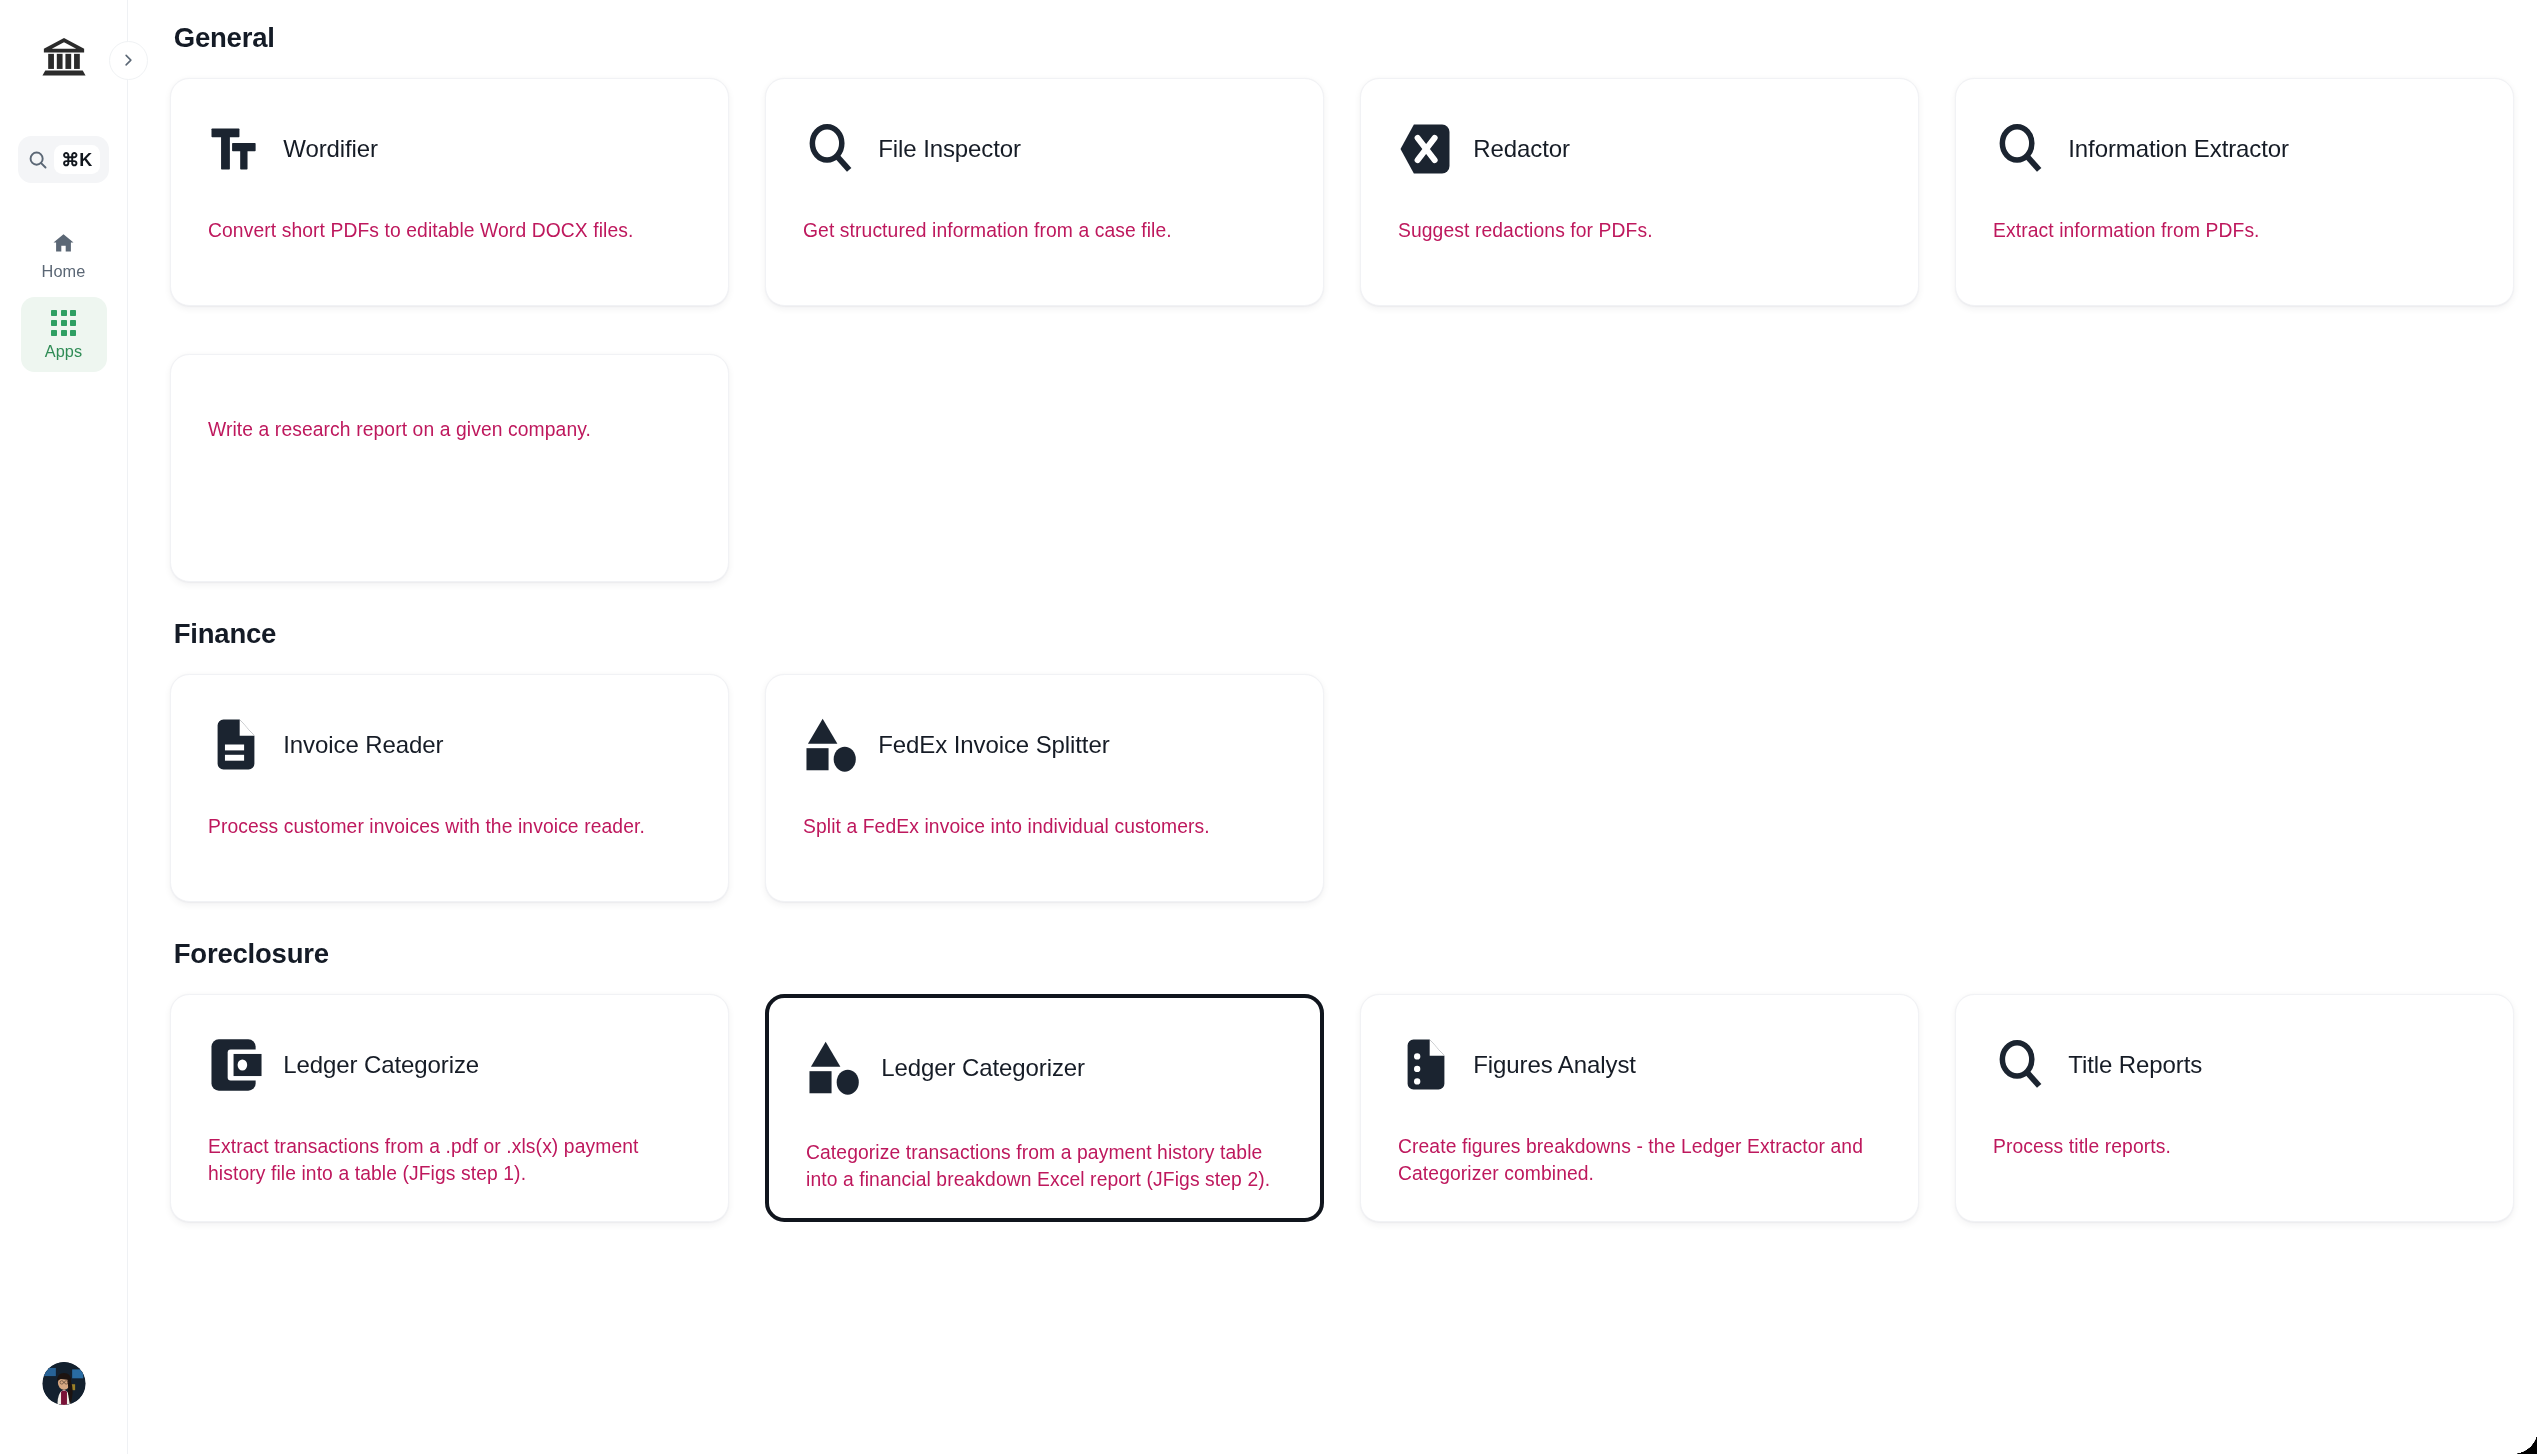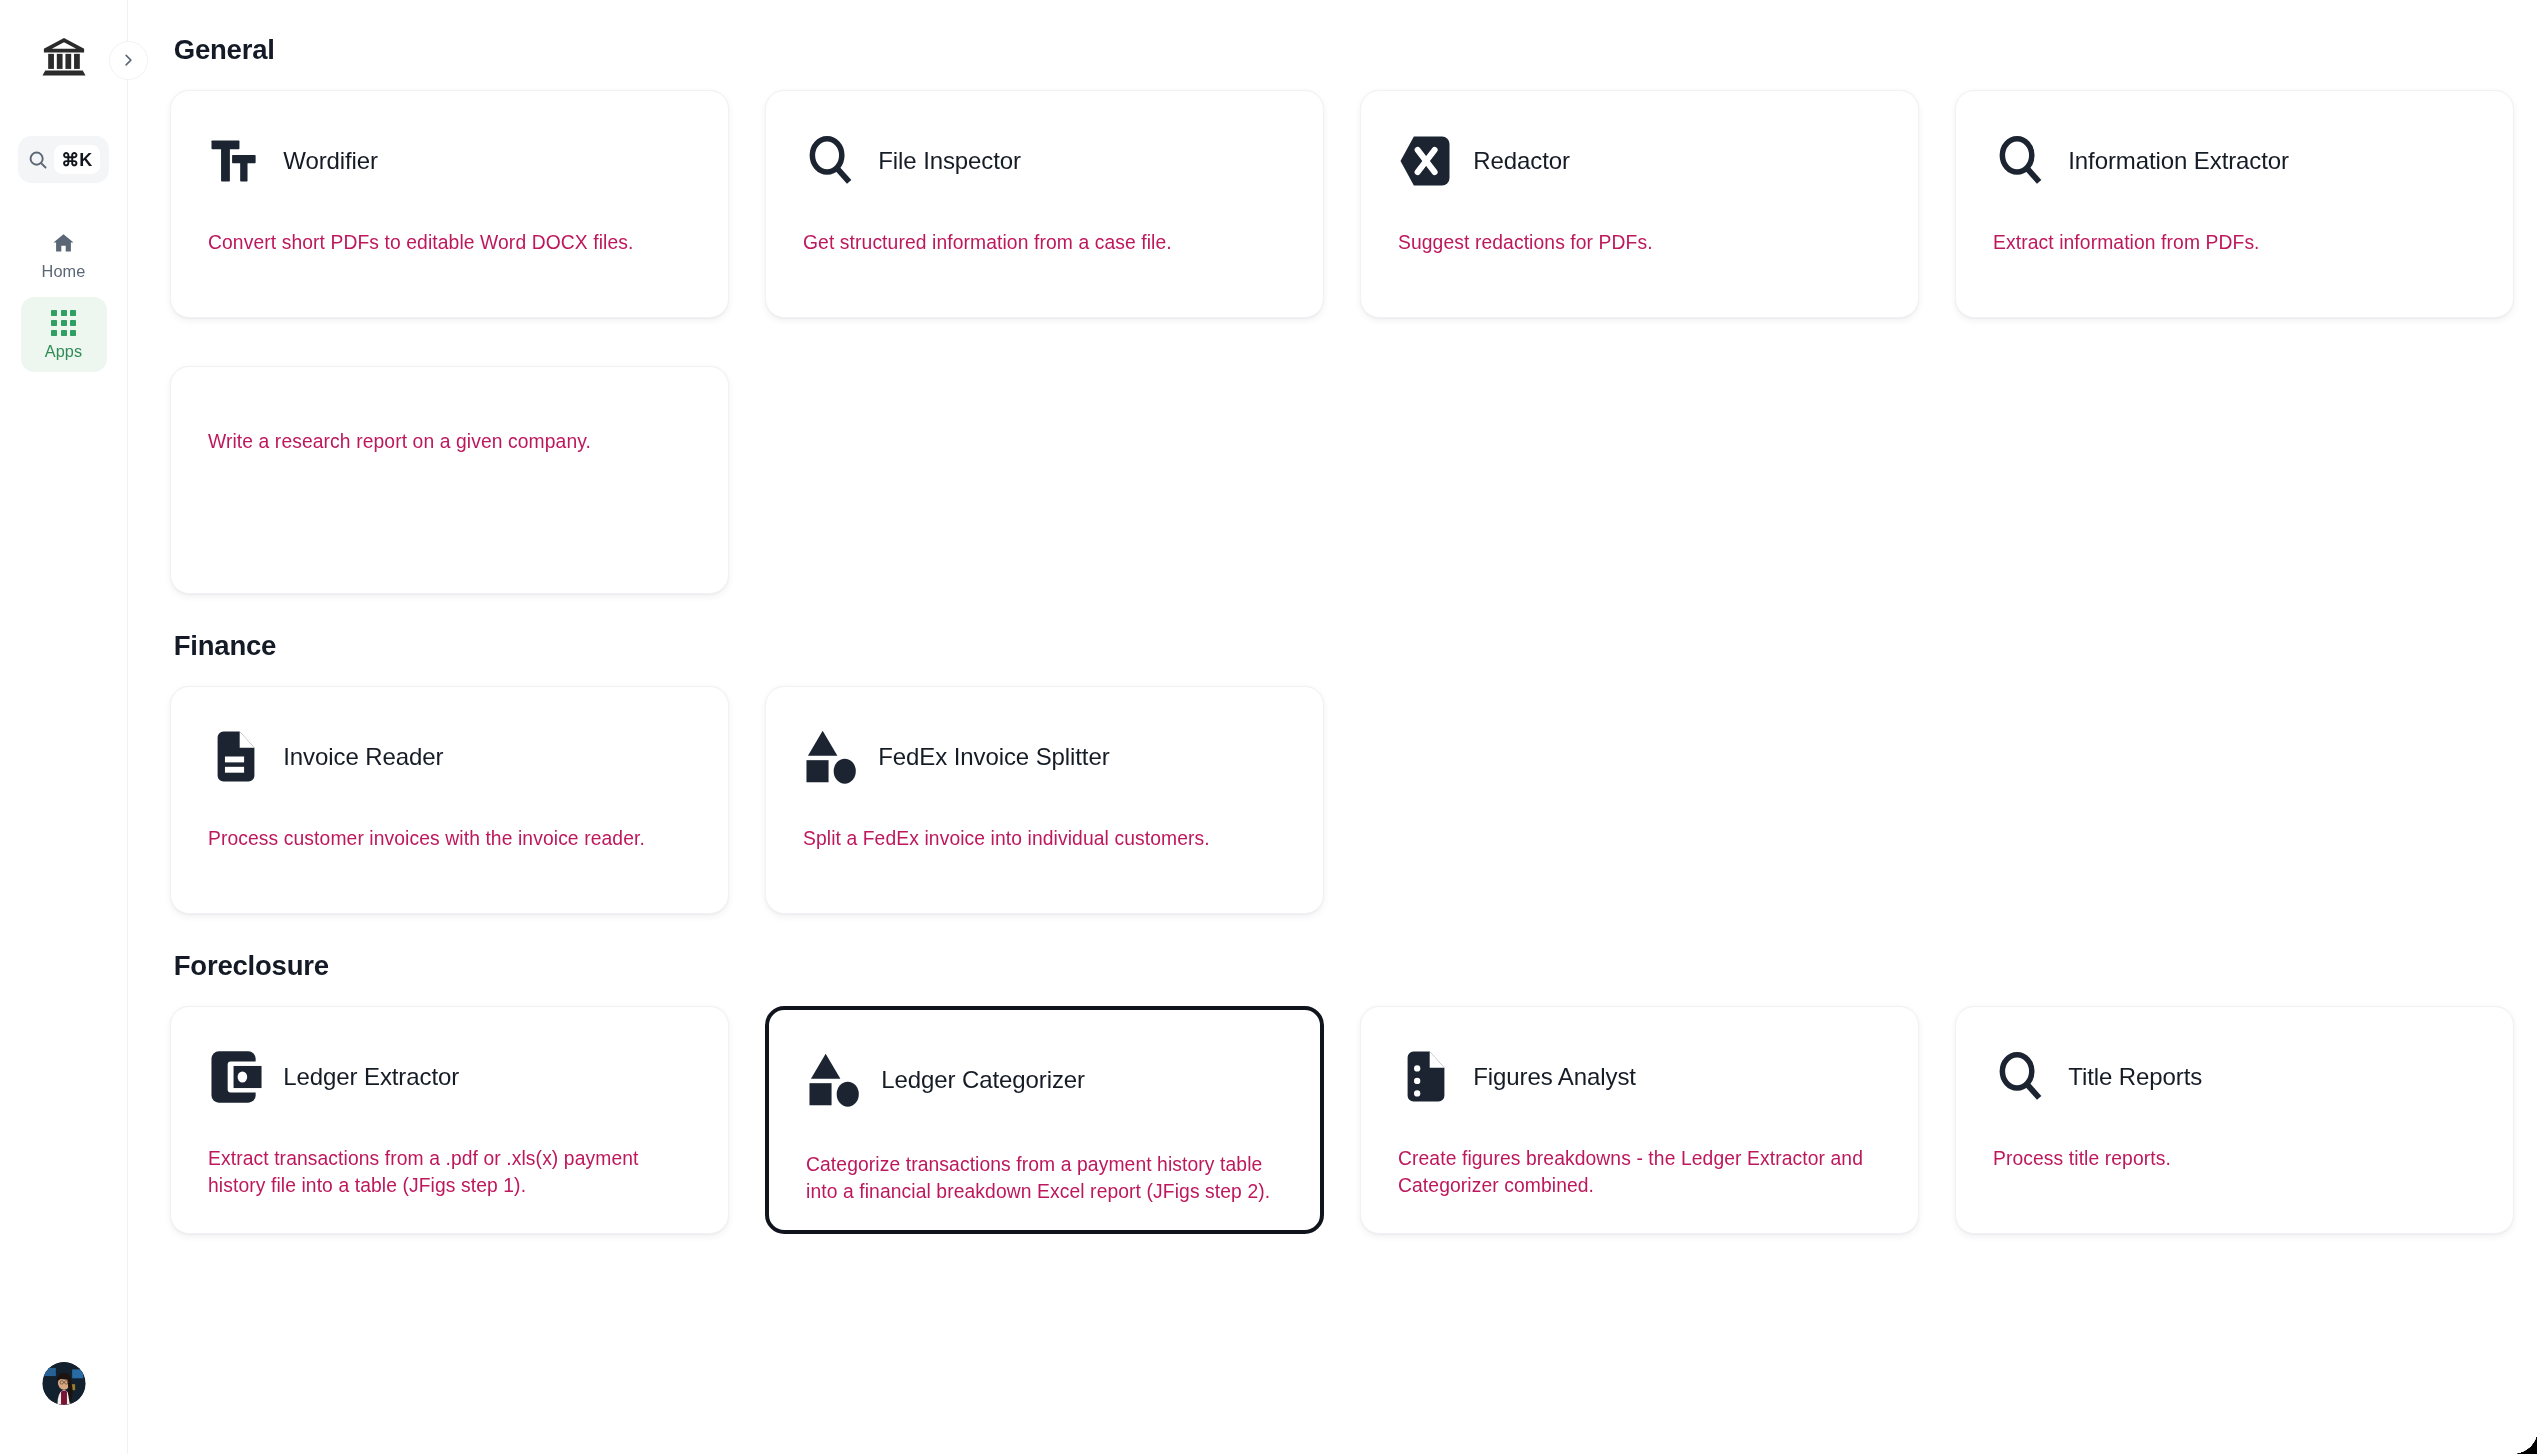--- a/index.html
+++ b/index.html
@@ -128,21 +128,21 @@
   
   .main {
     flex: 1;
     height: 1454px;
     overflow: hidden;
     padding: 0 0 0 0;
     position: relative;
     background: #ffffff;
   }
   .main-inner {
-    padding: 34px 42px 0 42px;
+    padding: 22px 42px 0 42px;
   }
 
   .section { margin-bottom: 7.4px; }
 
   .section-title {
     font-size: 27.5px;
     font-weight: 700;
     color: #141b26;
     letter-spacing: -0.2px;
     margin: 0 0 24px 3.7px;
@@ -407,21 +407,21 @@
             <div class="app-card">
               <div class="card-head">
                 <span class="card-icon">
     <svg width="53" height="52" viewBox="0 0 72 70" aria-hidden="true">
       <path d="M12 0 H52 a10 10 0 0 1 10 10 V60 a10 10 0 0 1 -10 10 H12 a10 10 0 0 1 -10 -10 V10 a10 10 0 0 1 10 -10 Z" fill="#1b2430"></path>
       <path d="M28 14 H72 V56 H28 a4 4 0 0 1 -4 -4 V18 a4 4 0 0 1 4 -4 Z" fill="#ffffff"></path>
       <rect x="32" y="20" width="38" height="30" fill="#1b2430"></rect>
       <ellipse cx="44" cy="35" rx="6.5" ry="7.5" fill="#ffffff"></ellipse>
     </svg>
   </span>
-                <span class="card-title">Ledger Extractor</span>
+                <span class="card-title">Ledger Categorize</span>
               </div>
               <p class="card-desc">Extract transactions from a .pdf or .xls(x) payment history file into a table (JFigs step 1).</p>
             </div>
             <div class="app-card selected">
               <div class="card-head">
                 <span class="card-icon">
     <svg width="53" height="55" viewBox="0 0 72 74" aria-hidden="true">
       <path d="M24 2 L44 36 L4 36 Z" fill="#1b2430"></path>
       <rect x="2" y="42" width="30" height="30" fill="#1b2430"></rect>
       <ellipse cx="54" cy="57" rx="15" ry="17" fill="#1b2430"></ellipse>

